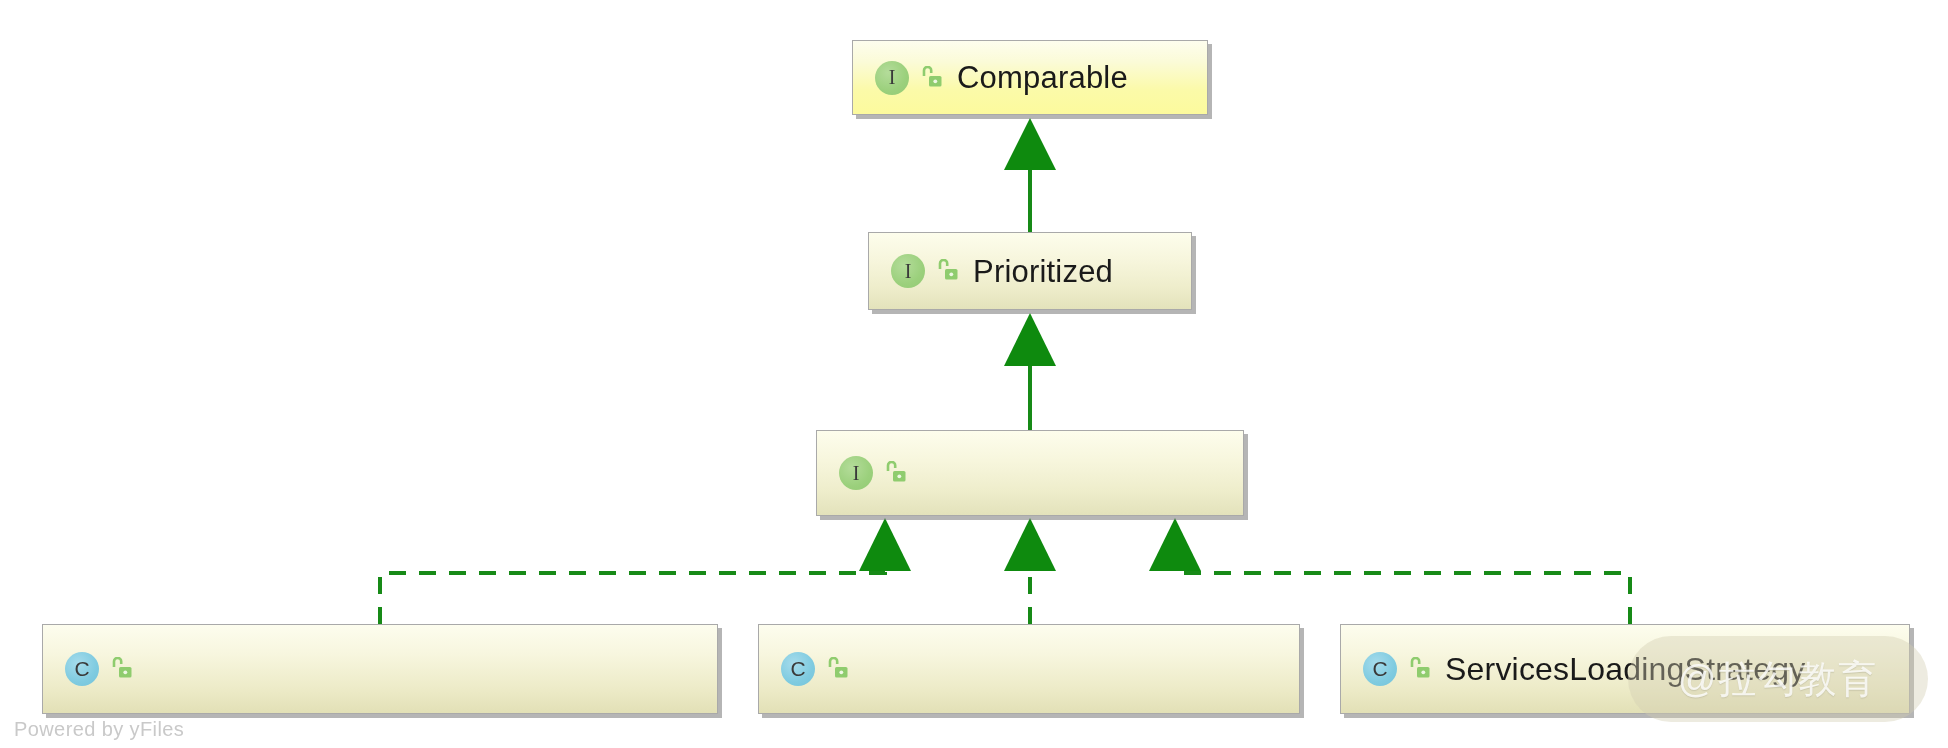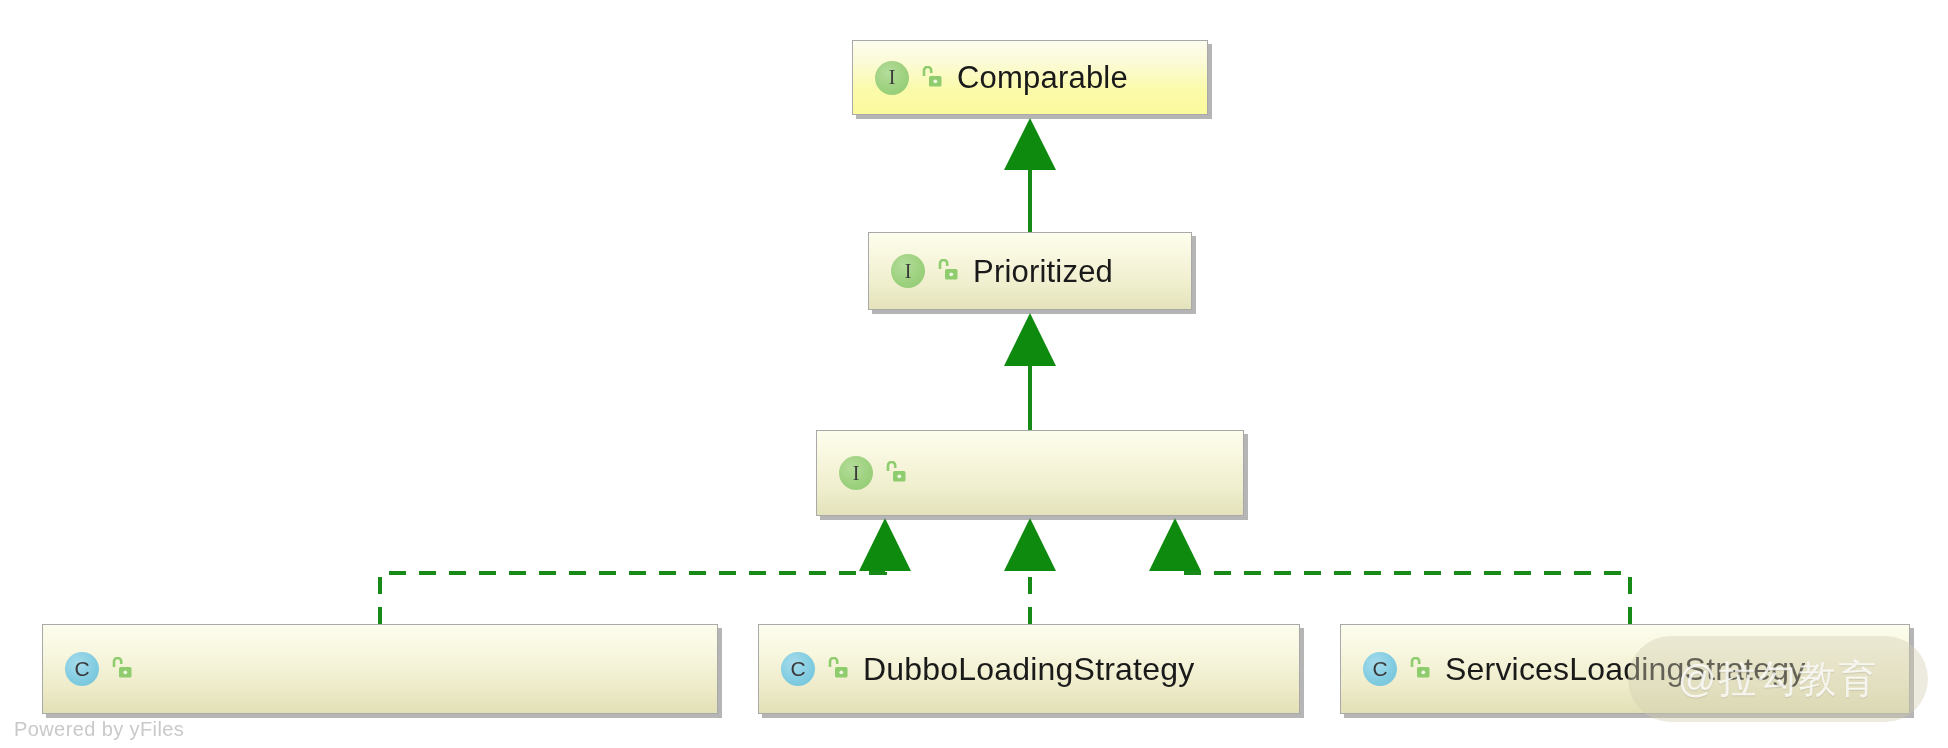--- a/index.html
+++ b/index.html
@@ -202,21 +202,20 @@
 
   <div class="uml-node node-class" style="left:758px; top:624px; width:542px; height:90px;">
     <span class="type-badge badge-class">C</span>
     <span class="lock-icon">
       <svg width="22" height="24" viewBox="0 0 22 24" xmlns="http://www.w3.org/2000/svg">
         <path d="M3 10 L3 4.5 A3.6 3.6 0 0 1 10.2 4.5 L10.2 7" stroke="#8fcc6e" stroke-width="2.6" fill="none"></path>
         <rect x="8" y="10" width="12.5" height="10.5" rx="1.6" fill="#8fcc6e"></rect>
         <circle cx="14.3" cy="15.3" r="1.9" fill="#eef7e4"></circle>
       </svg>
     </span>
-    <span class="node-label">DubboLoadingStrategy</span>
   </div>
 
   <div class="uml-node node-class" style="left:1340px; top:624px; width:570px; height:90px;">
     <span class="type-badge badge-class">C</span>
     <span class="lock-icon">
       <svg width="22" height="24" viewBox="0 0 22 24" xmlns="http://www.w3.org/2000/svg">
         <path d="M3 10 L3 4.5 A3.6 3.6 0 0 1 10.2 4.5 L10.2 7" stroke="#8fcc6e" stroke-width="2.6" fill="none"></path>
         <rect x="8" y="10" width="12.5" height="10.5" rx="1.6" fill="#8fcc6e"></rect>
         <circle cx="14.3" cy="15.3" r="1.9" fill="#eef7e4"></circle>
       </svg>

